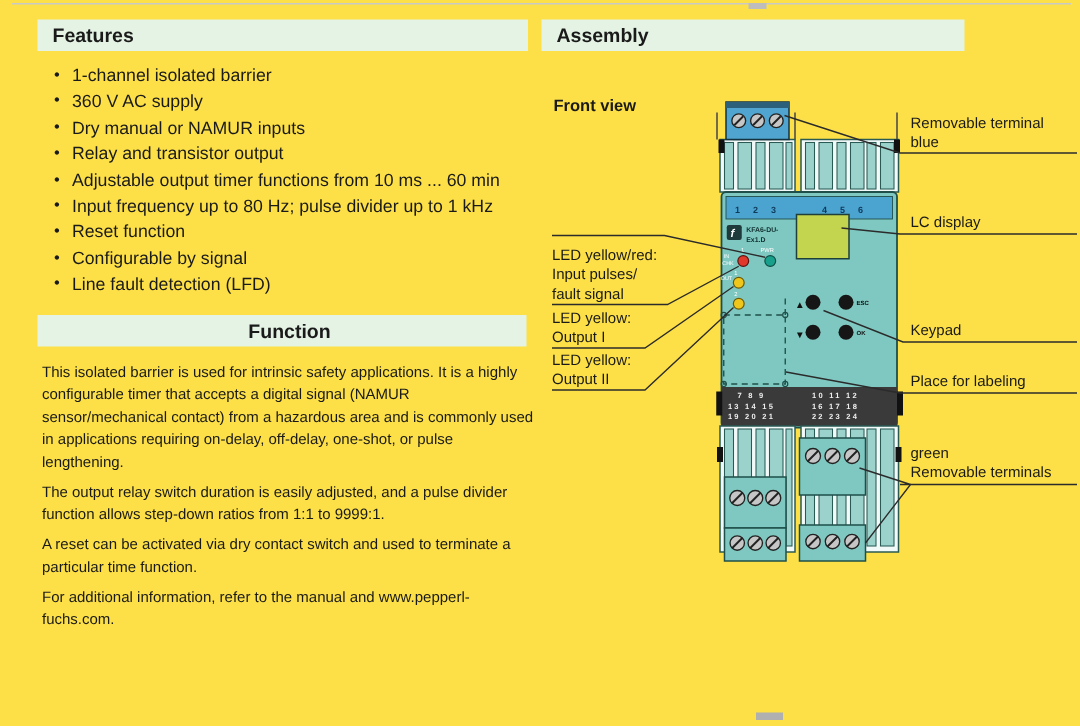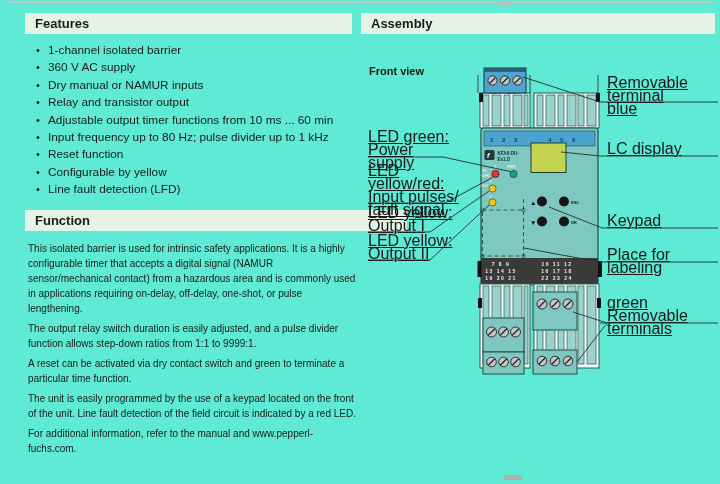--- a/index.html
+++ b/index.html
@@ -1,35 +1,35 @@
 <!DOCTYPE html>
 <html><head>
 <meta charset="utf-8">
 <style>
   html,body{margin:0;padding:0;background:#fff;}
-  .page{position:relative;width:720px;height:484px;background:#5eead4;overflow:hidden;
+  .page{position:relative;width:720px;height:484px;background:#fde047;overflow:hidden;
         font-family:"Liberation Sans","DejaVu Sans",sans-serif;color:#1a1a1a;}
   .top-rule{position:absolute;left:8px;top:2px;width:706px;height:1px;background:#c9c9c9;}
   .top-tab{position:absolute;left:499px;top:2px;width:12px;height:4px;background:#bdbdbd;}
   .bottom-dash{position:absolute;left:504px;top:475px;width:18px;height:5px;background:#b0b0b0;}
 
   .sec-hd{position:absolute;height:21px;background:#e4f3e3;box-sizing:border-box;
           padding:3px 0 0 10px;font-size:13px;font-weight:bold;}
   .hd-features{left:25px;top:13px;width:327px;}
-  .hd-function{left:25px;top:210px;width:382px;}
-  .hd-assembly{left:361px;top:13px;width:354px;}
+  .hd-function{left:25px;top:210px;width:326px;text-align:center;}
+  .hd-assembly{left:361px;top:13px;width:282px;}
 
   ul.bullets{position:absolute;left:36px;top:44px;width:316px;margin:0;padding:0;list-style:none;}
   ul.bullets li{display:flex;margin:0 0 5.4px 0;font-size:11.8px;line-height:12px;}
   ul.bullets .dot{width:12px;flex:0 0 12px;font-size:11px;}
 
   .paras{position:absolute;left:28px;top:241px;width:330px;}
   .paras p{margin:0 0 5px 0;font-size:10px;line-height:15px;}
 
-  .lbl{position:absolute;font-size:16px;line-height:13px;color:#1a1a1a;text-decoration:underline;}
+  .lbl{position:absolute;font-size:10px;line-height:13px;color:#1a1a1a;}
   .lbl .ln{display:block;}
   .front-view{position:absolute;left:369px;top:65px;font-size:11px;font-weight:bold;}
   .l-lbl{left:368px;width:95px;}
   .r-lbl{left:607px;width:112px;}
 
   .device-svg{position:absolute;left:360px;top:55px;width:360px;height:330px;}
   svg text{font-family:"Liberation Sans","DejaVu Sans",sans-serif;}
 </style>
 </head>
 <body>
@@ -65,48 +65,43 @@
     <li>
         <span class="dot">•</span>
         <span>Input frequency up to 80 Hz; pulse divider up to 1 kHz</span>
       </li>
     <li>
         <span class="dot">•</span>
         <span>Reset function</span>
       </li>
     <li>
         <span class="dot">•</span>
-        <span>Configurable by yellow</span>
+        <span>Configurable by signal</span>
       </li>
     <li>
         <span class="dot">•</span>
         <span>Line fault detection (LFD)</span>
       </li>
   </ul>
 
   <div class="sec-hd hd-function">
     <span>Function</span>
   </div>
   <div class="paras">
     <p>This isolated barrier is used for intrinsic safety applications. It is a highly configurable timer that accepts a digital signal (NAMUR sensor/mechanical contact) from a hazardous area and is commonly used in applications requiring on-delay, off-delay, one-shot, or pulse lengthening.</p>
     <p>The output relay switch duration is easily adjusted, and a pulse divider function allows step-down ratios from 1:1 to 9999:1.</p>
-    <p>A reset can be activated via dry contact switch and green to terminate a particular time function.</p>
-    <p>The unit is easily programmed by the use of a keypad located on the front of the unit. Line fault detection of the field circuit is indicated by a red LED.</p>
+    <p>A reset can be activated via dry contact switch and used to terminate a particular time function.</p>
     <p>For additional information, refer to the manual and www.pepperl-fuchs.com.</p>
   </div>
 
   <div class="sec-hd hd-assembly">
     <span>Assembly</span>
   </div>
   <div class="front-view">Front view</div>
 
-  <div class="lbl l-lbl" style="top:130px">
-    <span class="ln">LED green:</span>
-    <span class="ln">Power supply</span>
-  </div>
   <div class="lbl l-lbl" style="top:164px">
     <span class="ln">LED yellow/red:</span>
     <span class="ln">Input pulses/</span>
     <span class="ln">fault signal</span>
   </div>
   <div class="lbl l-lbl" style="top:206px">
     <span class="ln">LED yellow:</span>
     <span class="ln">Output I</span>
   </div>
   <div class="lbl l-lbl" style="top:234px">

